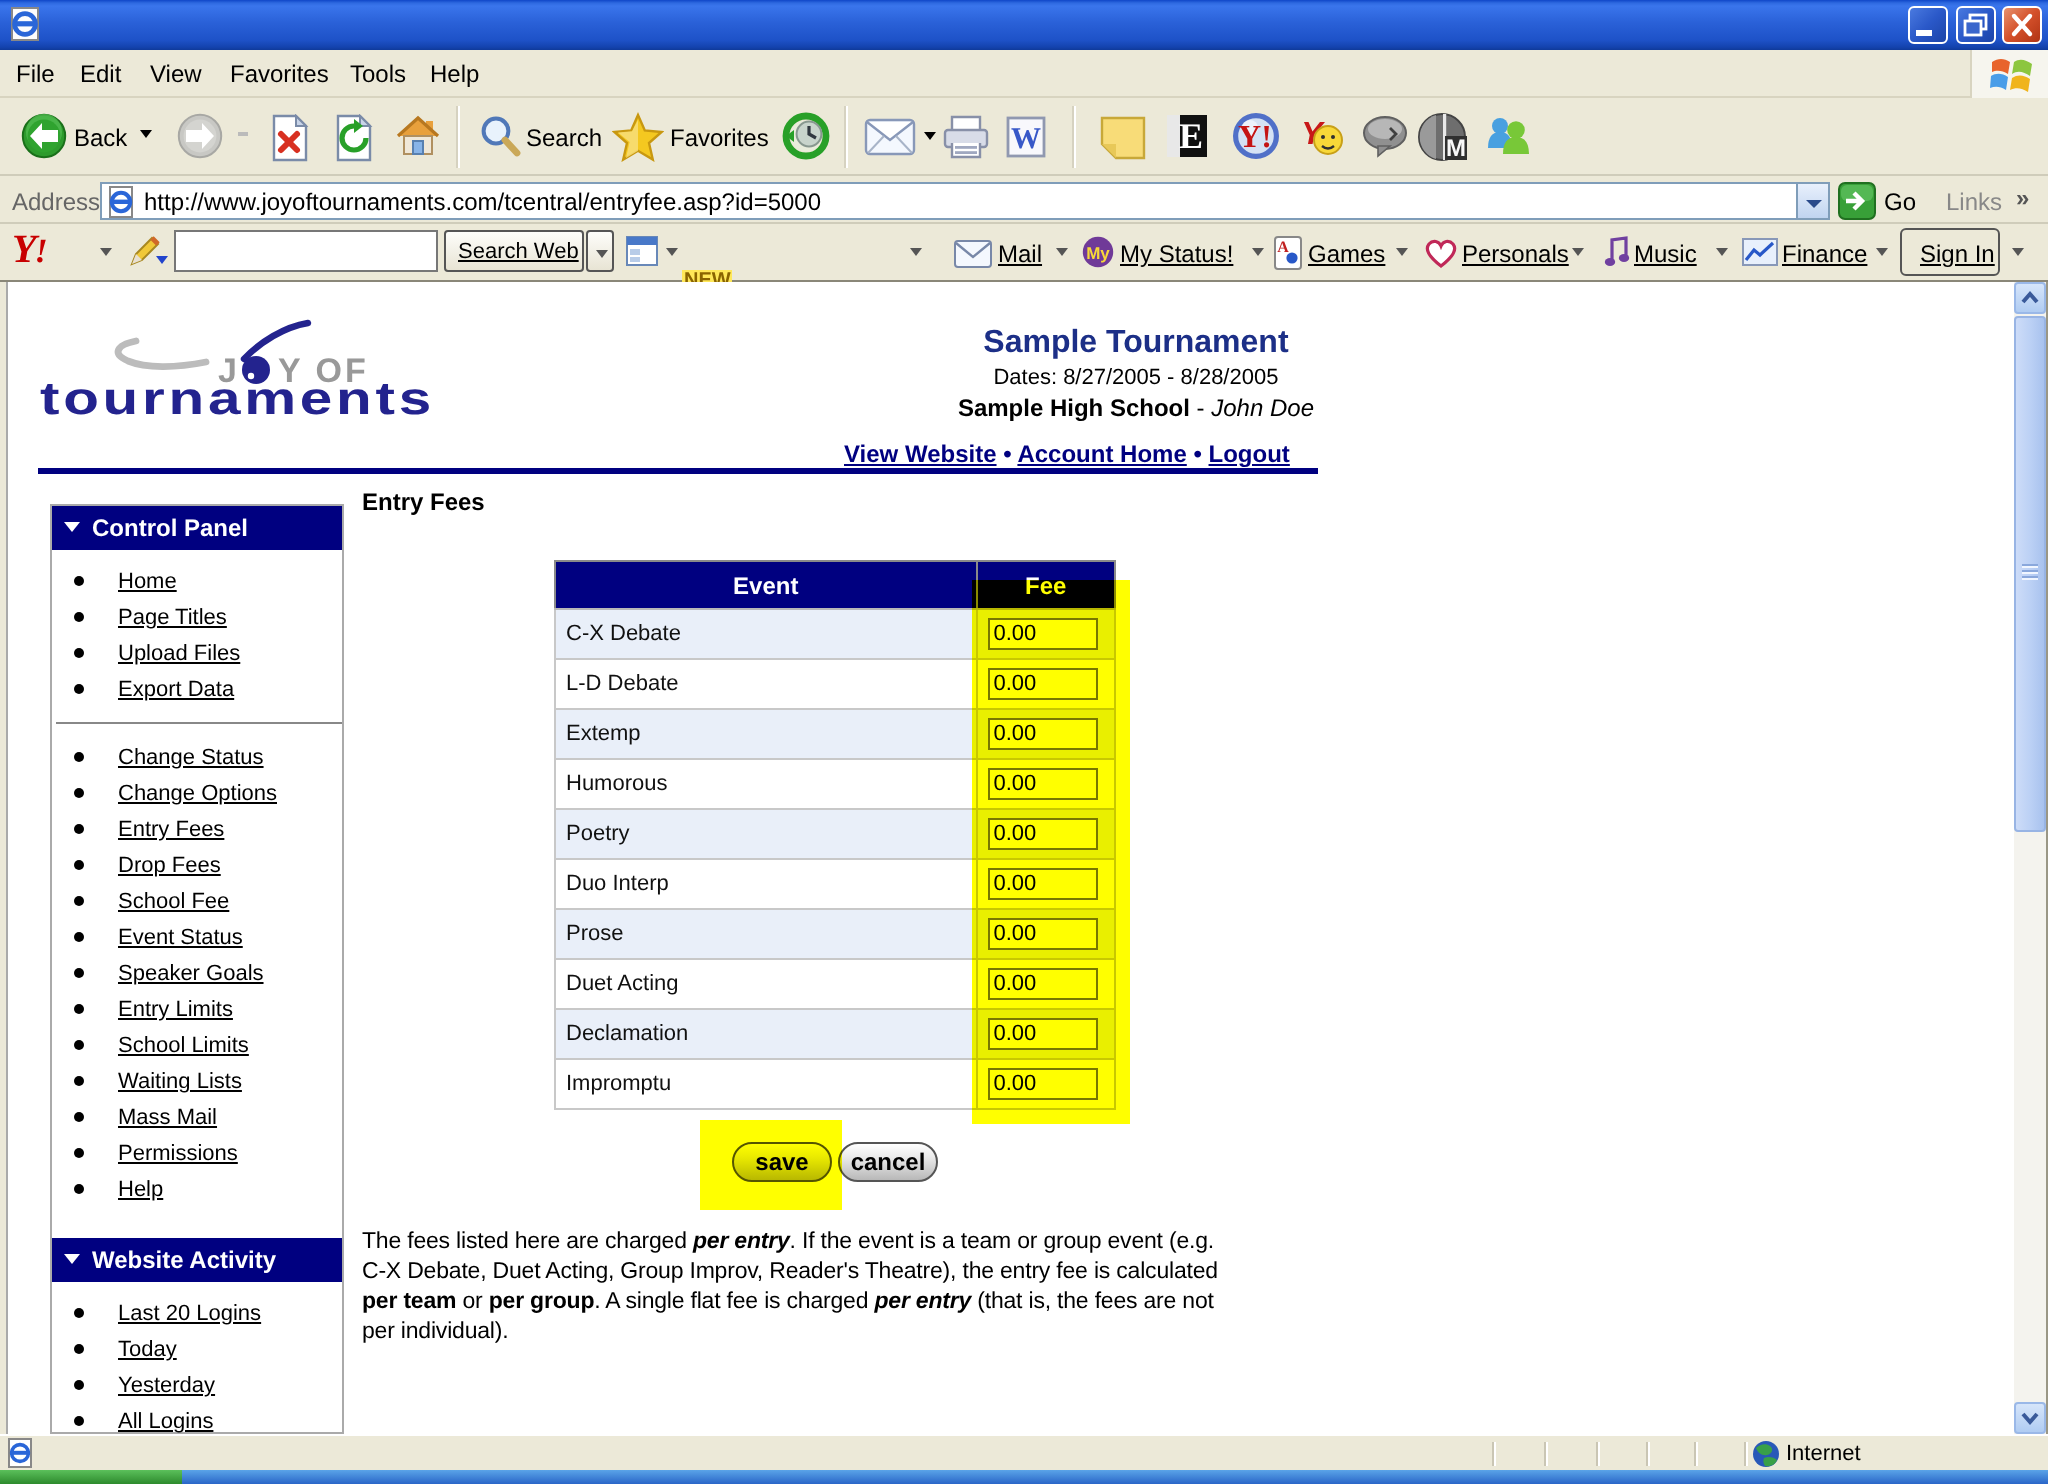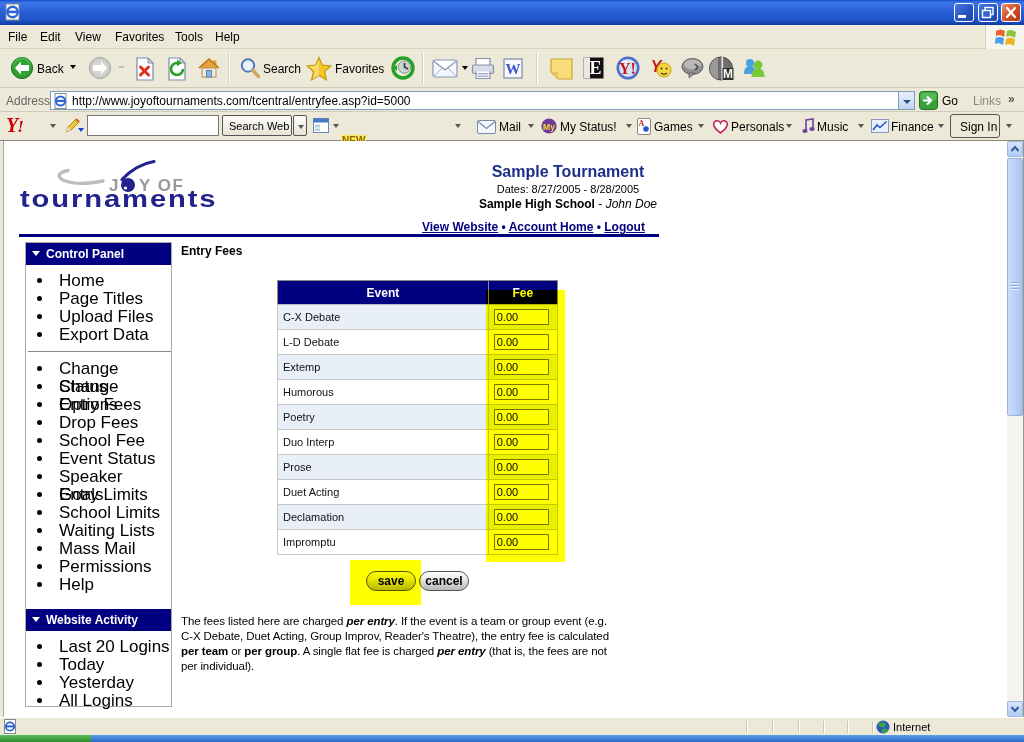--- a/index.html
+++ b/index.html
@@ -32,42 +32,42 @@
 #addrbar { left:0; top:89px; width:1024px; height:23px; background:#ECE9D8; border-bottom:1px solid #cfccba; }
 #addrbar .alabel { position:absolute; left:6px; top:5px; font-size:12px; color:#666; }
 #addrfield { position:absolute; left:50px; top:2px; width:849px; height:19px; background:#fff; border:1px solid #7f9db9; }
 #addrfield .url { position:absolute; left:21px; top:2px; font-size:12px; color:#000; white-space:nowrap; }
 #addrdrop { position:absolute; left:898px; top:2px; width:17px; height:19px; background:linear-gradient(180deg,#e8f0fc,#c0d4f0); border:1px solid #7f9db9; }
 #golbl { position:absolute; left:942px; top:5px; font-size:12px; color:#000; }
 #linkslbl { position:absolute; left:973px; top:5px; font-size:12px; color:#888; }
 
 
 #ybar { left:0; top:112px; width:1024px; height:29px; background:#ECE9D8; border-bottom:1px solid #8a8778; }
-#ybar .ytxt { position:absolute; top:8px; font-size:12px; color:#000; }
+#ybar .ytxt { position:absolute; top:8px; font-size:12px; color:#000;text-decoration:underline; }
 #ysearch { position:absolute; left:87px; top:3px; width:132px; height:21px; background:#fff; border:1px solid #777; }
 .ydrop { position:absolute; top:12px; width:0; height:0; border-left:3px solid transparent; border-right:3px solid transparent; border-top:4px solid #555; }
 
 
 #content { left:3px; top:141px; width:1004px; height:576px; background:#fff; overflow:hidden; border-left:1px solid #aaa; }
 #scrollbar { left:1007px; top:141px; width:16px; height:576px; background:#f4f3ee; }
 .sbtn { position:absolute; left:0; width:16px; height:16px; background:linear-gradient(180deg,#d6e5fa,#b0ccf2); border:1px solid #9ab8e8; border-radius:2px; }
 #sthumb { position:absolute; left:0; top:17px; width:16px; height:258px; background:linear-gradient(90deg,#cddcf8,#bcd1f5 50%,#a8c2ee); border:1px solid #98b4e4; border-radius:2px; }
 
 
 #pg-title { position:absolute; right:350px; top:22px; text-align:center; }
 h1.samp { font-size:16px; color:#1c2f87; font-weight:bold; }
 .navlinks { position:absolute; top:79px; left:418px; font-size:12px; font-weight:bold; color:#000080; }
 .navlinks a { color:#000080; text-decoration:underline; }
 #hr-navy { position:absolute; left:15px; top:93px; width:640px; height:3px; background:#000080; }
 
 
-#sidebar { position:absolute; left:21px; top:101px; width:147px; height:465px; background:#fff; border:1px solid #aaa; }
+#sidebar { position:absolute; left:21px; top:111px; width:147px; height:465px; background:#fff; border:1px solid #aaa; }
 .shead { position:relative; background:#000080; color:#fff; font-weight:bold; font-size:12px; height:22px; line-height:22px; padding-left:20px; }
 .shead .tri { position:absolute; left:6px; top:8px; width:0; height:0; border-left:4px solid transparent; border-right:4px solid transparent; border-top:5px solid #fff; }
-.sitem { position:relative; font-size:17px; color:#000; padding-left:33px; height:18px; line-height:18px; }
+.sitem { position:relative; font-size:11px; color:#000; padding-left:33px; height:18px; line-height:18px;text-decoration:underline; }
 .sitem::before { content:""; position:absolute; left:11px; top:6px; width:5px; height:5px; border-radius:50%; background:#000; }
 .ssep { border-top:1px solid #888; margin:7px 0 8px 2px; }
 
 
 #entryfees-h { position:absolute; left:177px; top:103px; font-size:12px; font-weight:bold; color:#000; }
 #feetable { position:absolute; left:273px; top:139px; width:281px; border-collapse:collapse; font-size:11px; }
 #feetable th { background:#000080; color:#fff; font-size:12px; height:24px; border:1px solid #8a8a8a; border-bottom:1px solid #b8b8b8; }
 #feetable td { height:25px; background:#fff; border:1px solid #c8c8c8; padding-left:5px; color:#111; }
 #feetable tr.alt td { background:#e9eff9; }
 #feetable td.fee { width:69px; }

